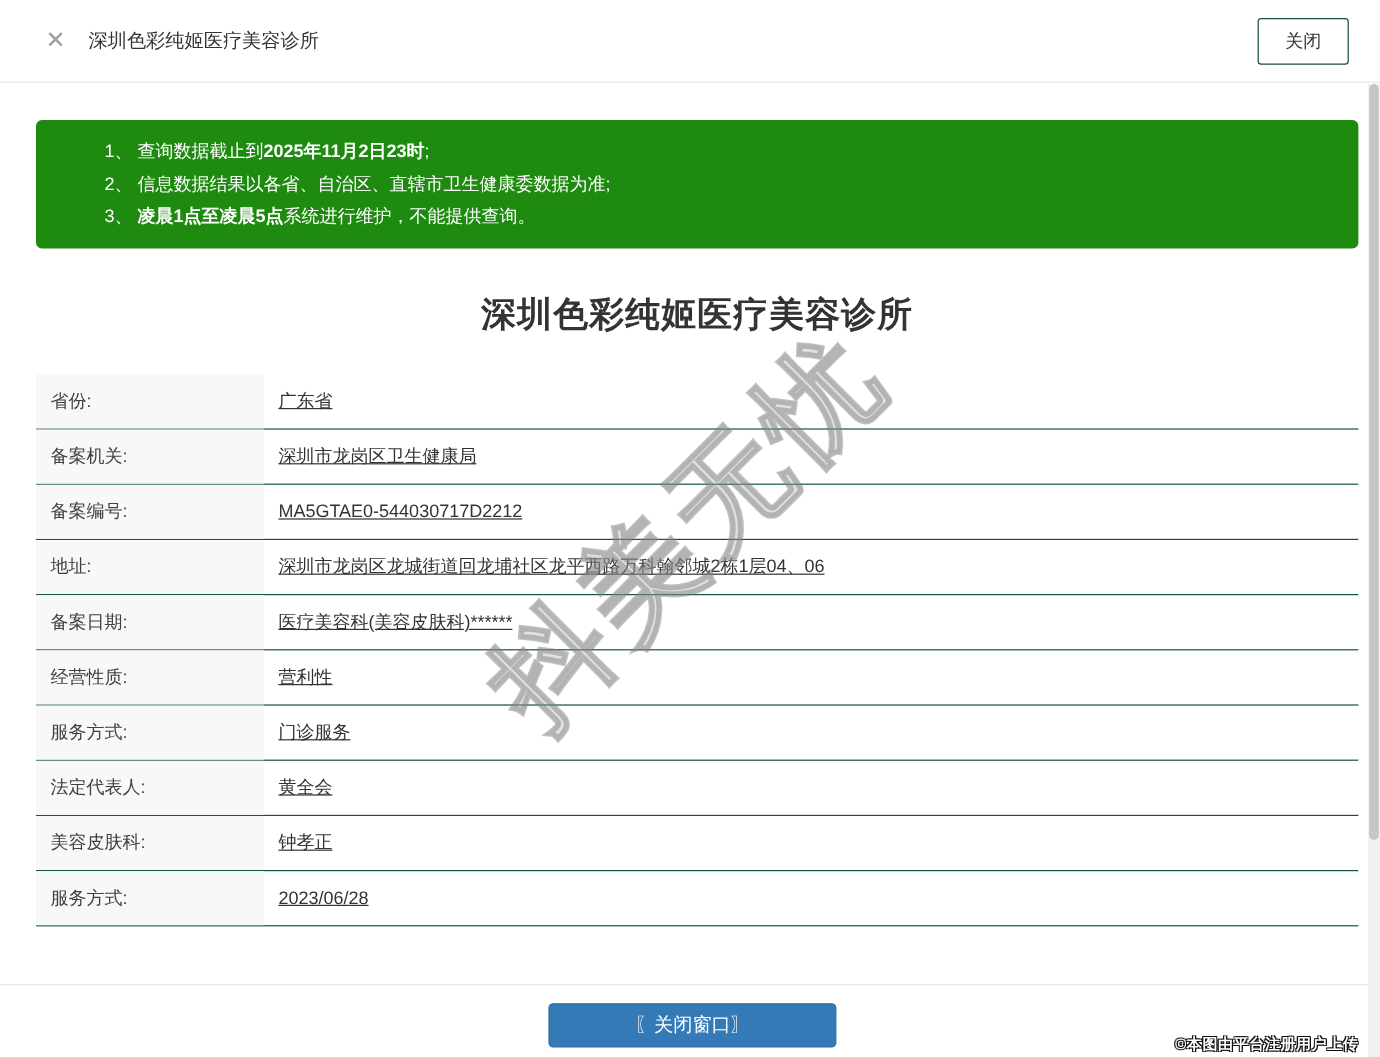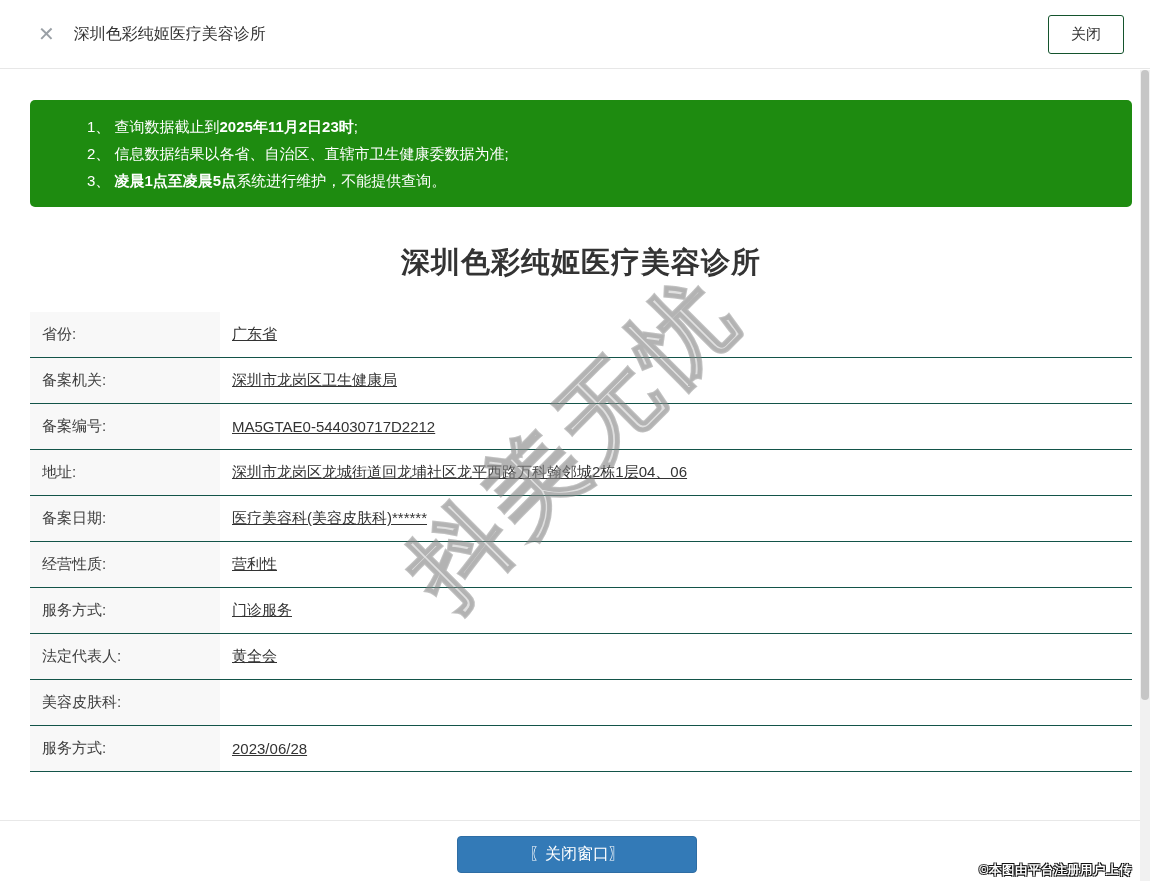--- a/index.html
+++ b/index.html
@@ -227,20 +227,21 @@
         <div class="info-value">门诊服务</div>
       </div>
 
       <div class="info-row">
         <div class="info-label">法定代表人:</div>
         <div class="info-value">黄全会</div>
       </div>
 
       <div class="info-row">
         <div class="info-label">美容皮肤科:</div>
+        <div class="info-value">钟孝正</div>
       </div>
 
       <div class="info-row">
         <div class="info-label">服务方式:</div>
         <div class="info-value">2023/06/28</div>
       </div>
     </div>
 
 </div>
 

